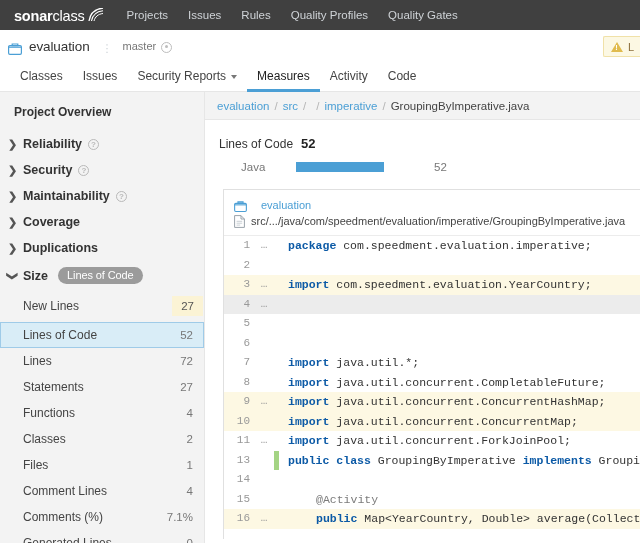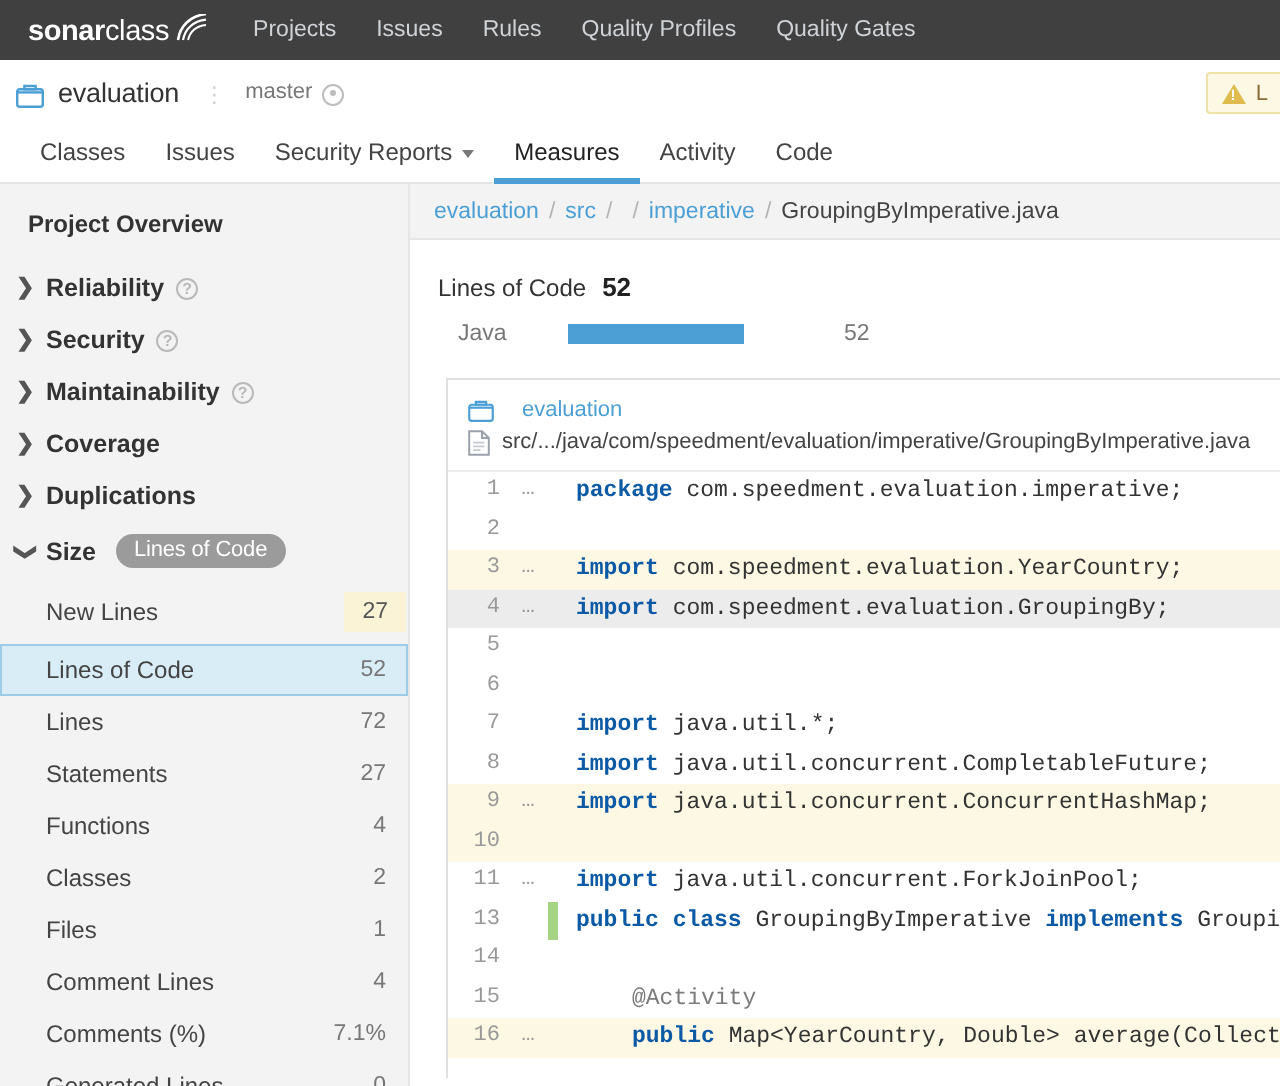--- a/index.html
+++ b/index.html
@@ -277,21 +277,21 @@
   }
   .measure-head .lbl { font-size: 12px; color: #333333; }
   .measure-head .num { font-size: 13px; font-weight: 700; color: #222222; }
 
   .bar-row {
     display: flex;
     align-items: center;
     padding: 10px 0 0 24px;
     font-size: 11.5px;
   }
-  .bar-lang { width: 55px; color: #777777; }
+  .bar-lang { width: 55px; color: #777777; margin-left: 12px; }
   .bar-track { width: 130px; }
   .bar-fill {
     height: 10px;
     background: #4b9fd5;
     width: 88px;
   }
   .bar-val { color: #777777; margin-left: 8px; }
 
   
   .code-card {
@@ -566,21 +566,20 @@
           <div class="code-line hl">
             <span class="ln">3</span>
             <span class="dots">…</span>
             <span class="cov"></span>
             <span class="code-text" style="padding-left: 0px;"><span class="kw">import</span> com.speedment.evaluation.YearCountry;</span>
           </div>
           <div class="code-line hover">
             <span class="ln">4</span>
             <span class="dots">…</span>
             <span class="cov"></span>
-            <span class="code-text" style="padding-left: 0px;"><span class="kw">import</span> com.speedment.evaluation.GroupingBy;</span>
           </div>
           <div class="code-line">
             <span class="ln">5</span>
             <span class="dots"></span>
             <span class="cov"></span>
           </div>
           <div class="code-line">
             <span class="ln">6</span>
             <span class="dots"></span>
             <span class="cov"></span>
@@ -601,20 +600,21 @@
           <div class="code-line hl">
             <span class="ln">9</span>
             <span class="dots">…</span>
             <span class="cov"></span>
             <span class="code-text" style="padding-left: 0px;"><span class="kw">import</span> java.util.concurrent.ConcurrentHashMap;</span>
           </div>
           <div class="code-line hl">
             <span class="ln">10</span>
             <span class="dots"></span>
             <span class="cov"></span>
+            <span class="code-text" style="padding-left: 0px;"><span class="kw">import</span> java.util.concurrent.ConcurrentMap;</span>
           </div>
           <div class="code-line">
             <span class="ln">11</span>
             <span class="dots">…</span>
             <span class="cov"></span>
             <span class="code-text" style="padding-left: 0px;"><span class="kw">import</span> java.util.concurrent.ForkJoinPool;</span>
           </div>
           <div class="code-line">
             <span class="ln">13</span>
             <span class="dots"></span>

